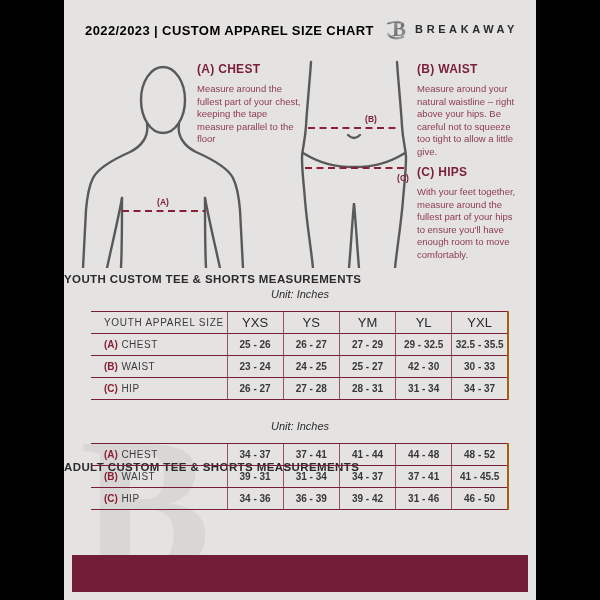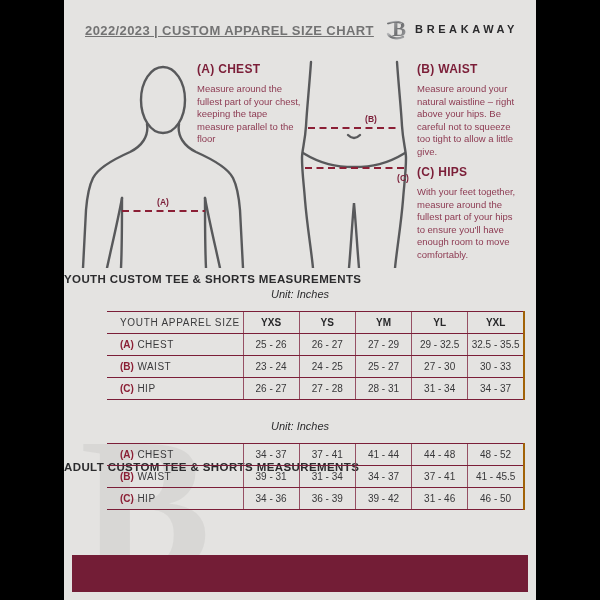--- a/index.html
+++ b/index.html
@@ -7,23 +7,22 @@
     width:600px;height:600px;position:relative;background:#000;
     font-family:"Liberation Sans",sans-serif;overflow:hidden;
   }
   .page{
     position:absolute;left:64px;top:0;width:472px;height:600px;
     background:#e4e3e1;overflow:hidden;
   }
   
   .hdr-title{
     position:absolute;left:21px;top:23px;
-    font-size:13px;font-weight:bold;letter-spacing:.4px;color:#737373;
+    font-size:13px;font-weight:bold;letter-spacing:.4px;color:#000000;
     white-space:nowrap;
-    text-decoration:underline;
   }
   .brand{
     position:absolute;right:18px;top:17px;display:flex;align-items:center;gap:5px;
   }
   .brand-name{
     font-size:11px;font-weight:bold;letter-spacing:3.6px;color:#2a2a2c;
   }
   
   .guide-title{
     position:absolute;font-size:12px;font-weight:bold;letter-spacing:.3px;color:#7b1e38;
@@ -40,34 +39,34 @@
   .sec-title{
     position:absolute;left:0;width:100%;text-align:left;
     font-size:11.5px;font-weight:bold;letter-spacing:.4px;color:#2b2b2d;
   }
   .sec-unit{
     position:absolute;left:0;width:100%;text-align:center;
     font-size:11px;font-style:italic;color:#2b2b2d;
   }
   
   table.size-table{
-    position:absolute;left:43px;width:418px;border-collapse:collapse;table-layout:fixed;
+    position:absolute;left:27px;width:418px;border-collapse:collapse;table-layout:fixed;
   }
   .size-table td{
     height:21px;vertical-align:middle;text-align:center;
     font-size:10px;color:#38383a;
     border-top:1.5px solid #7b1e38;border-bottom:1.5px solid #7b1e38;
     padding:0;
   }
-  .size-table td+td{border-left:1px solid #965064;}
+  .size-table td+td{border-left:1px solid #965064;font-weight:bold;}
   .size-table td:last-child{border-right:2px solid #a16207;}
   .size-table td.lbl{
     text-align:left;padding-left:13px;font-size:10px;letter-spacing:.7px;color:#3a3a3c;
   }
-  .size-table tr.head td.sz{font-weight:bold;font-size:10px;color:#28282a;}
+  .size-table tr.head td.sz{font-weight:normal;font-size:13px;color:#28282a;}
   .size-table td.lbl .key{font-weight:bold;color:#8b1f35;letter-spacing:0;}
   .size-table td.lbl .nm{letter-spacing:.5px;}
   
   .watermark{
     position:absolute;left:16px;top:408px;
     font-size:196px;font-weight:bold;font-family:"Liberation Serif",serif;
     color:rgba(0,0,0,0.05);line-height:1;user-select:none;
   }
   .footer-bar{
     position:absolute;left:8px;top:555px;width:456px;height:37px;background:#731d36;
@@ -157,21 +156,21 @@
       <td>26 - 27</td>
       <td>27 - 29</td>
       <td>29 - 32.5</td>
       <td>32.5 - 35.5</td>
     </tr>
     <tr>
       <td class="lbl"><span class="key">(B)</span> <span class="nm">WAIST</span></td>
       <td>23 - 24</td>
       <td>24 - 25</td>
       <td>25 - 27</td>
-      <td>27 - 30</td>
+      <td>42 - 30</td>
       <td>30 - 33</td>
     </tr>
     <tr>
       <td class="lbl"><span class="key">(C)</span> <span class="nm">HIP</span></td>
       <td>26 - 27</td>
       <td>27 - 28</td>
       <td>28 - 31</td>
       <td>31 - 34</td>
       <td>34 - 37</td>
     </tr>

